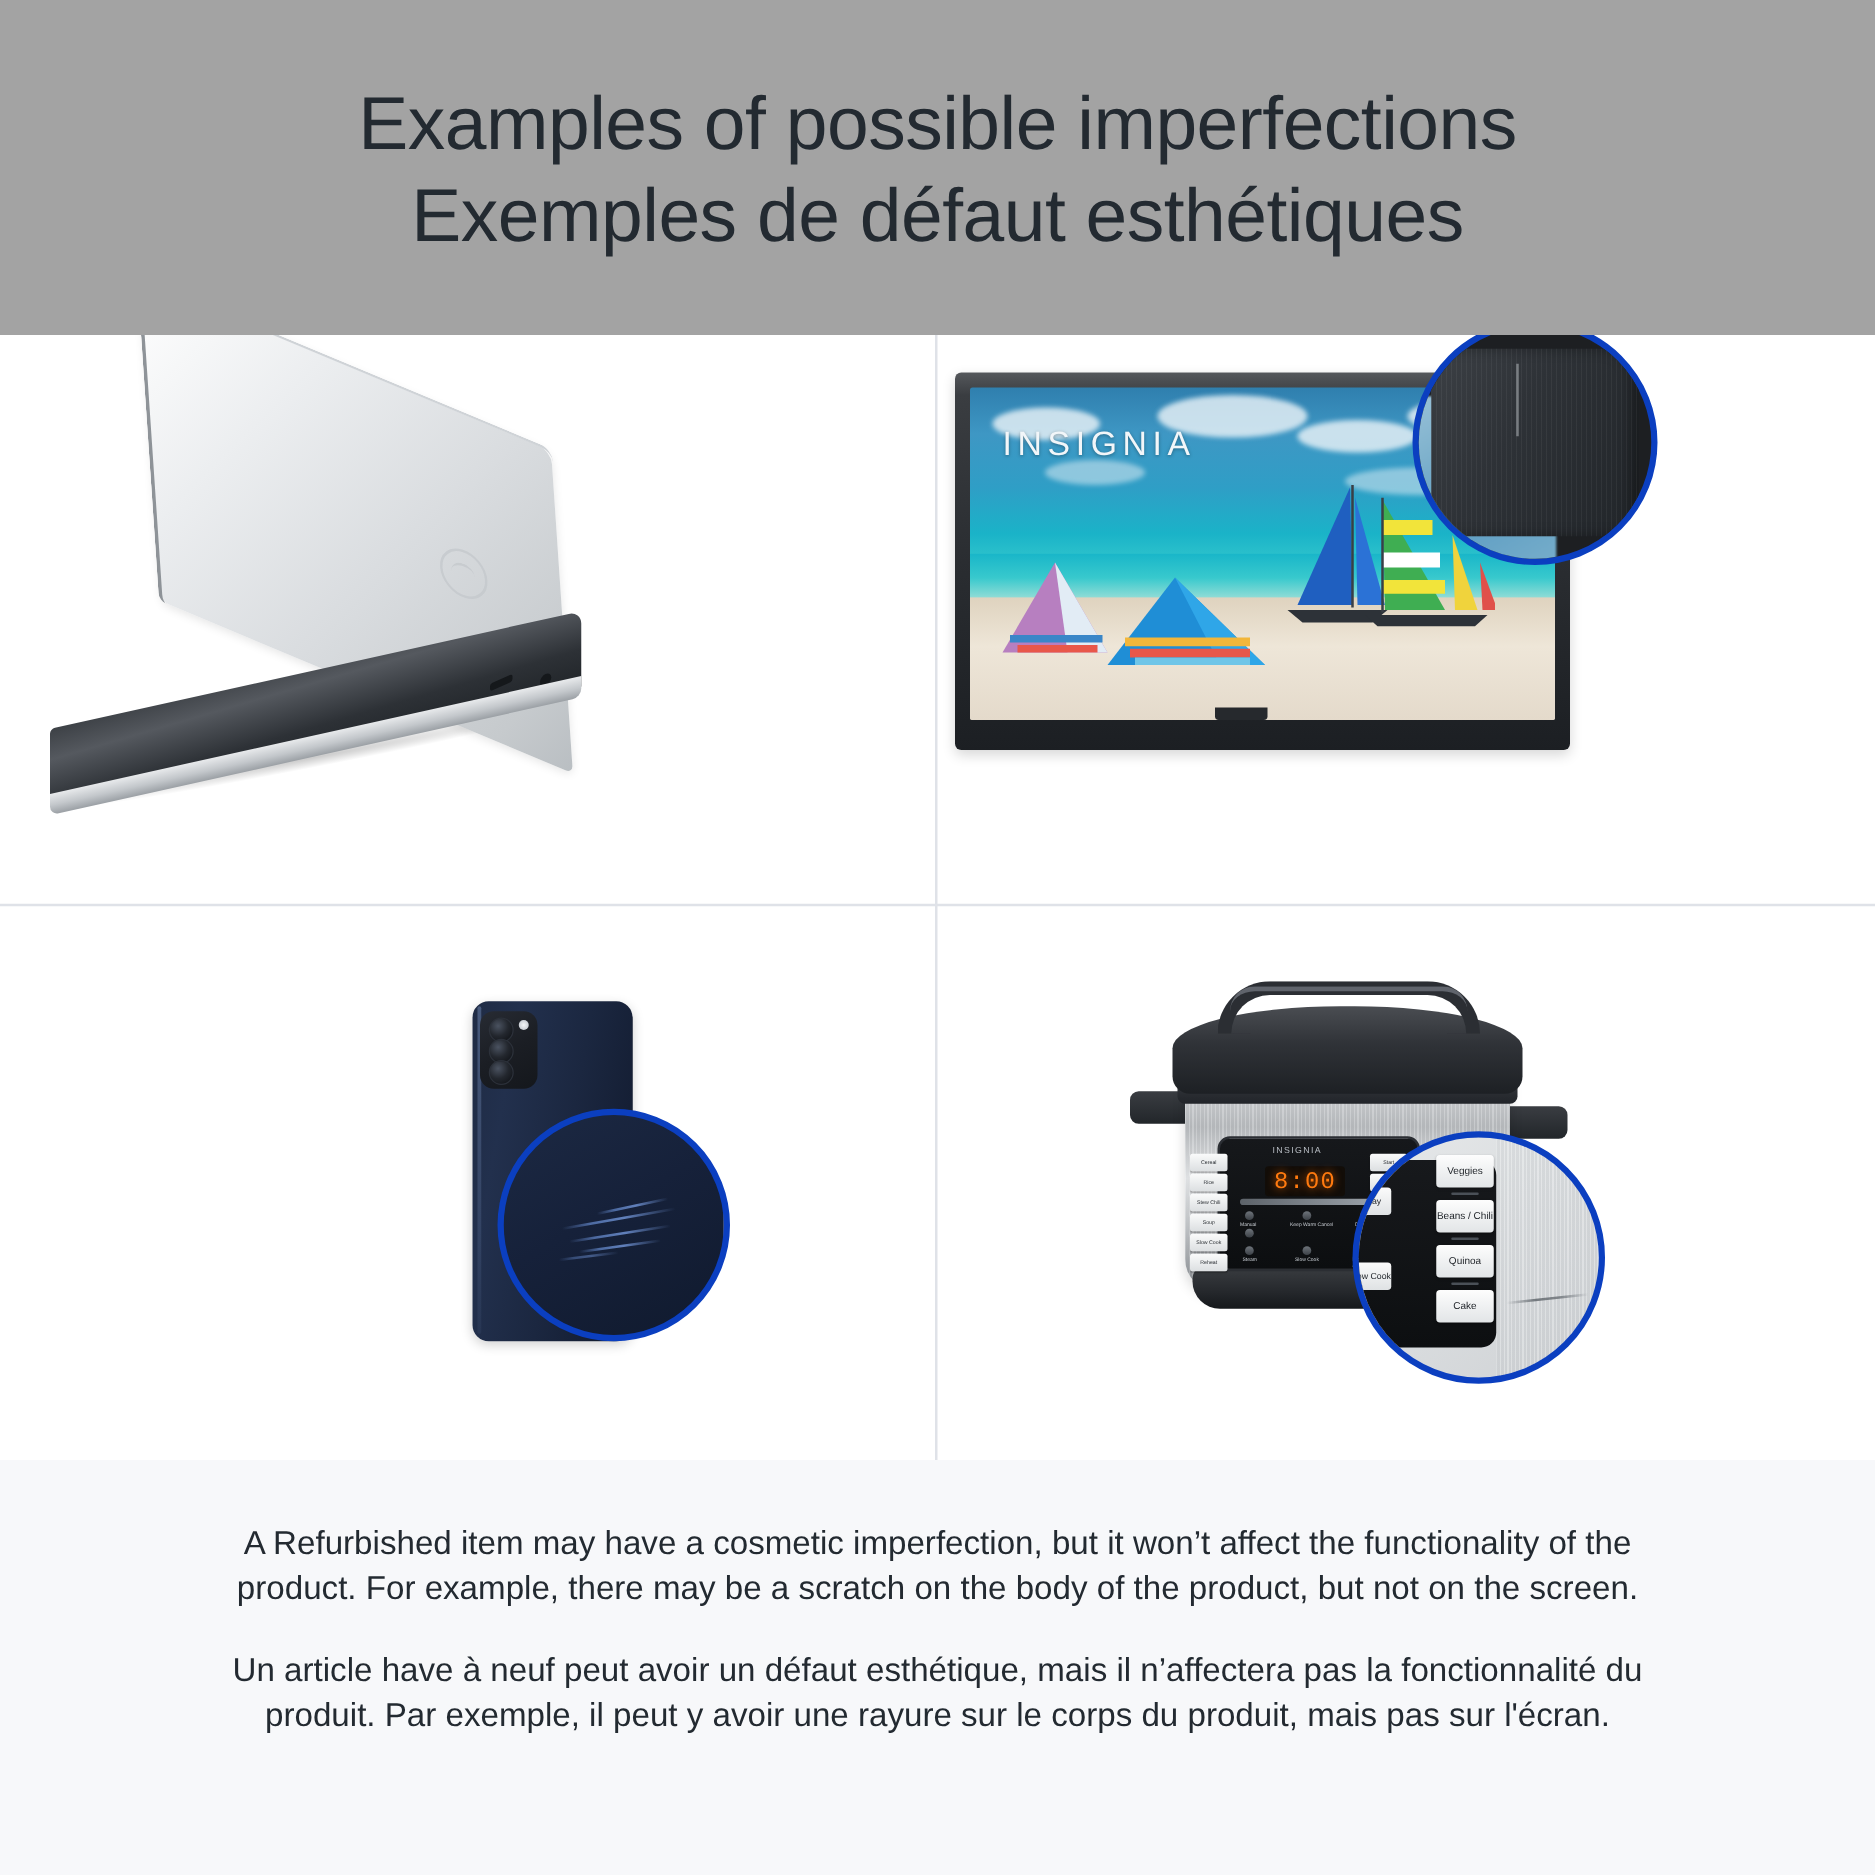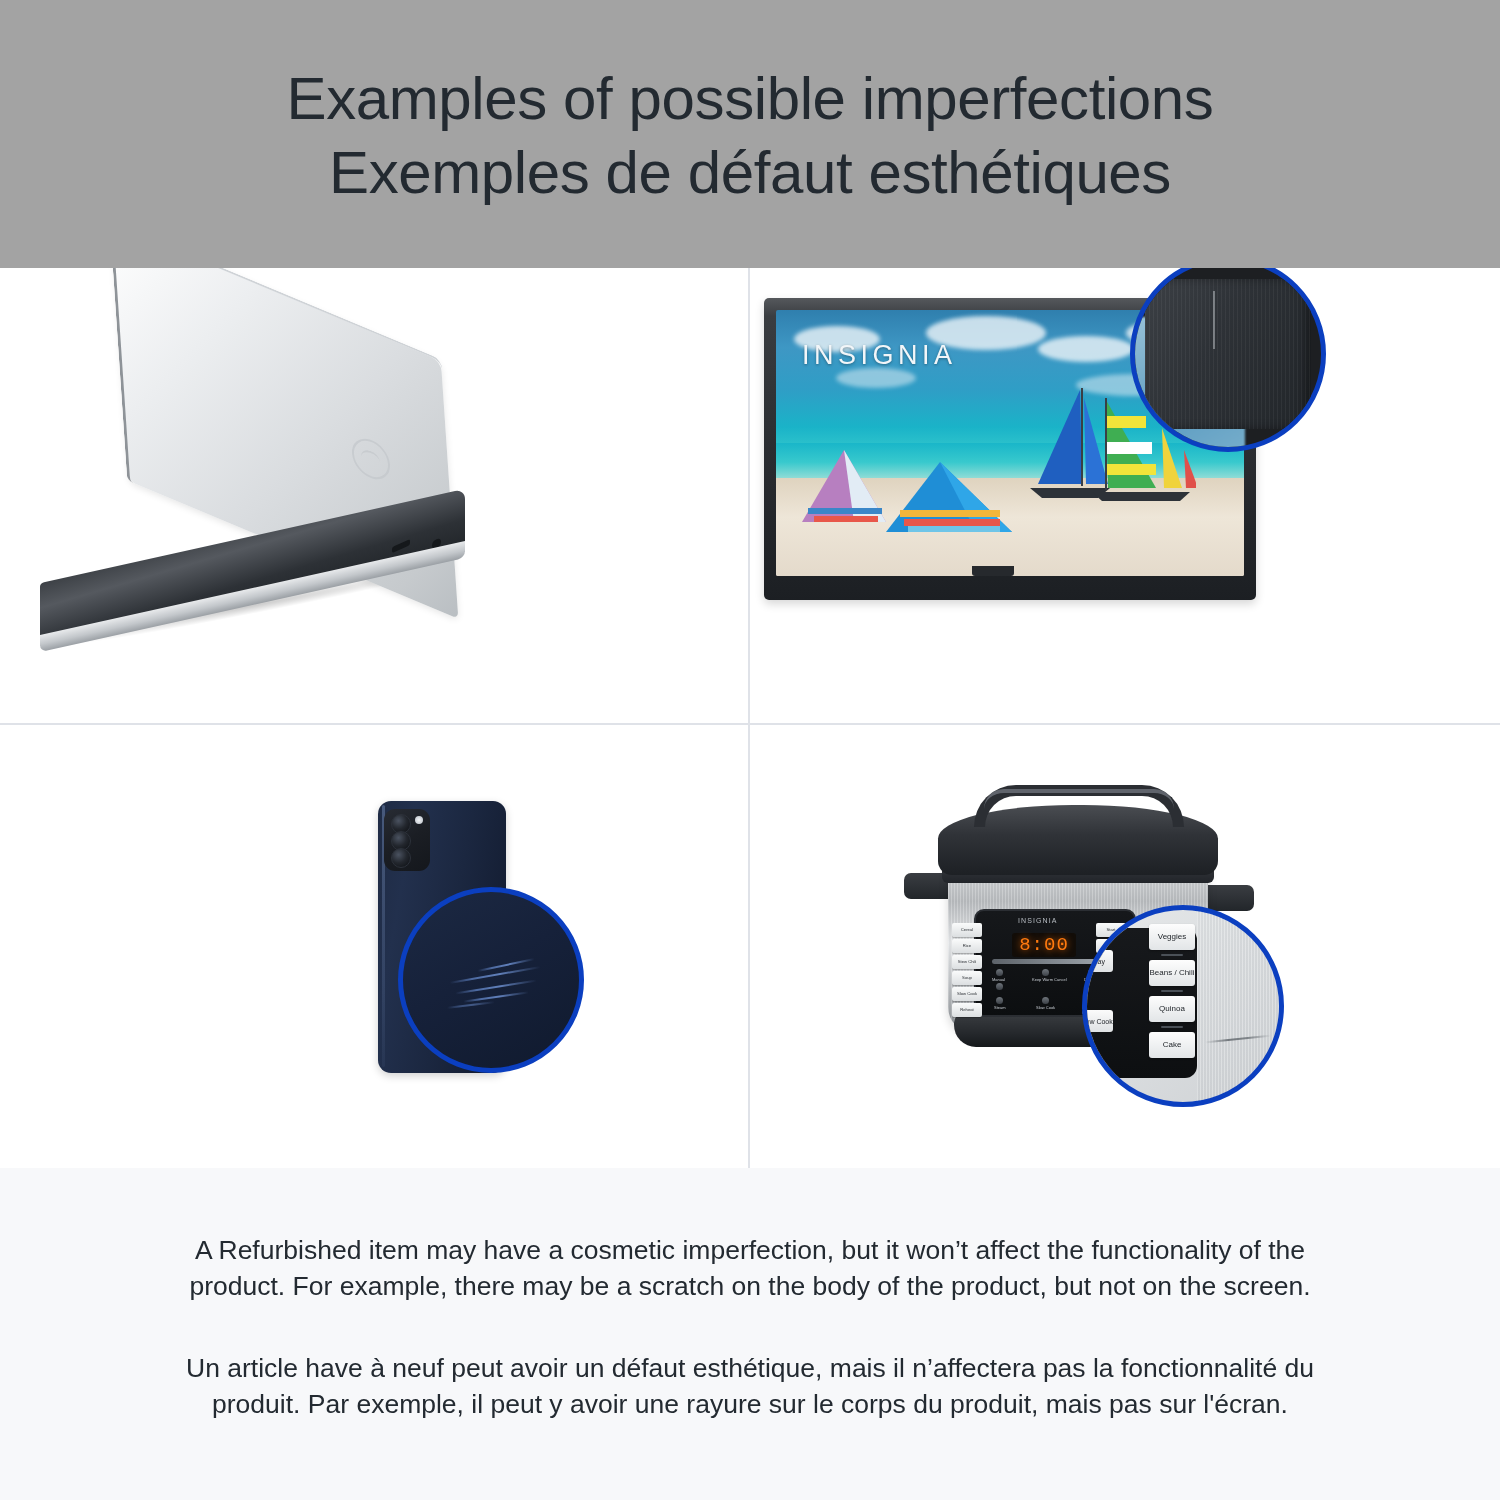--- a/index.html
+++ b/index.html
@@ -259,21 +259,21 @@
   }
 
   
   .footer{
     position:absolute;left:0;top:1168px;width:1500px;height:332px;
     background:#f7f8fa;
     display:flex;flex-direction:column;align-items:center;justify-content:flex-start;
     padding-top:48px;box-sizing:border-box;
   }
   .footer p{
-    margin:16px;width:1150px;text-align:center;
+    margin:0;width:1150px;text-align:center;
     font-size:26.5px;line-height:36px;color:#232a31;font-weight:400;
   }
   .footer p.fr{margin-top:30px;}
 </style>
 </head>
 <body>
 
 <div class="header">
   <div class="title-line">Examples of possible imperfections</div>
   <div class="title-line">Exemples de défaut esthétiques</div>

